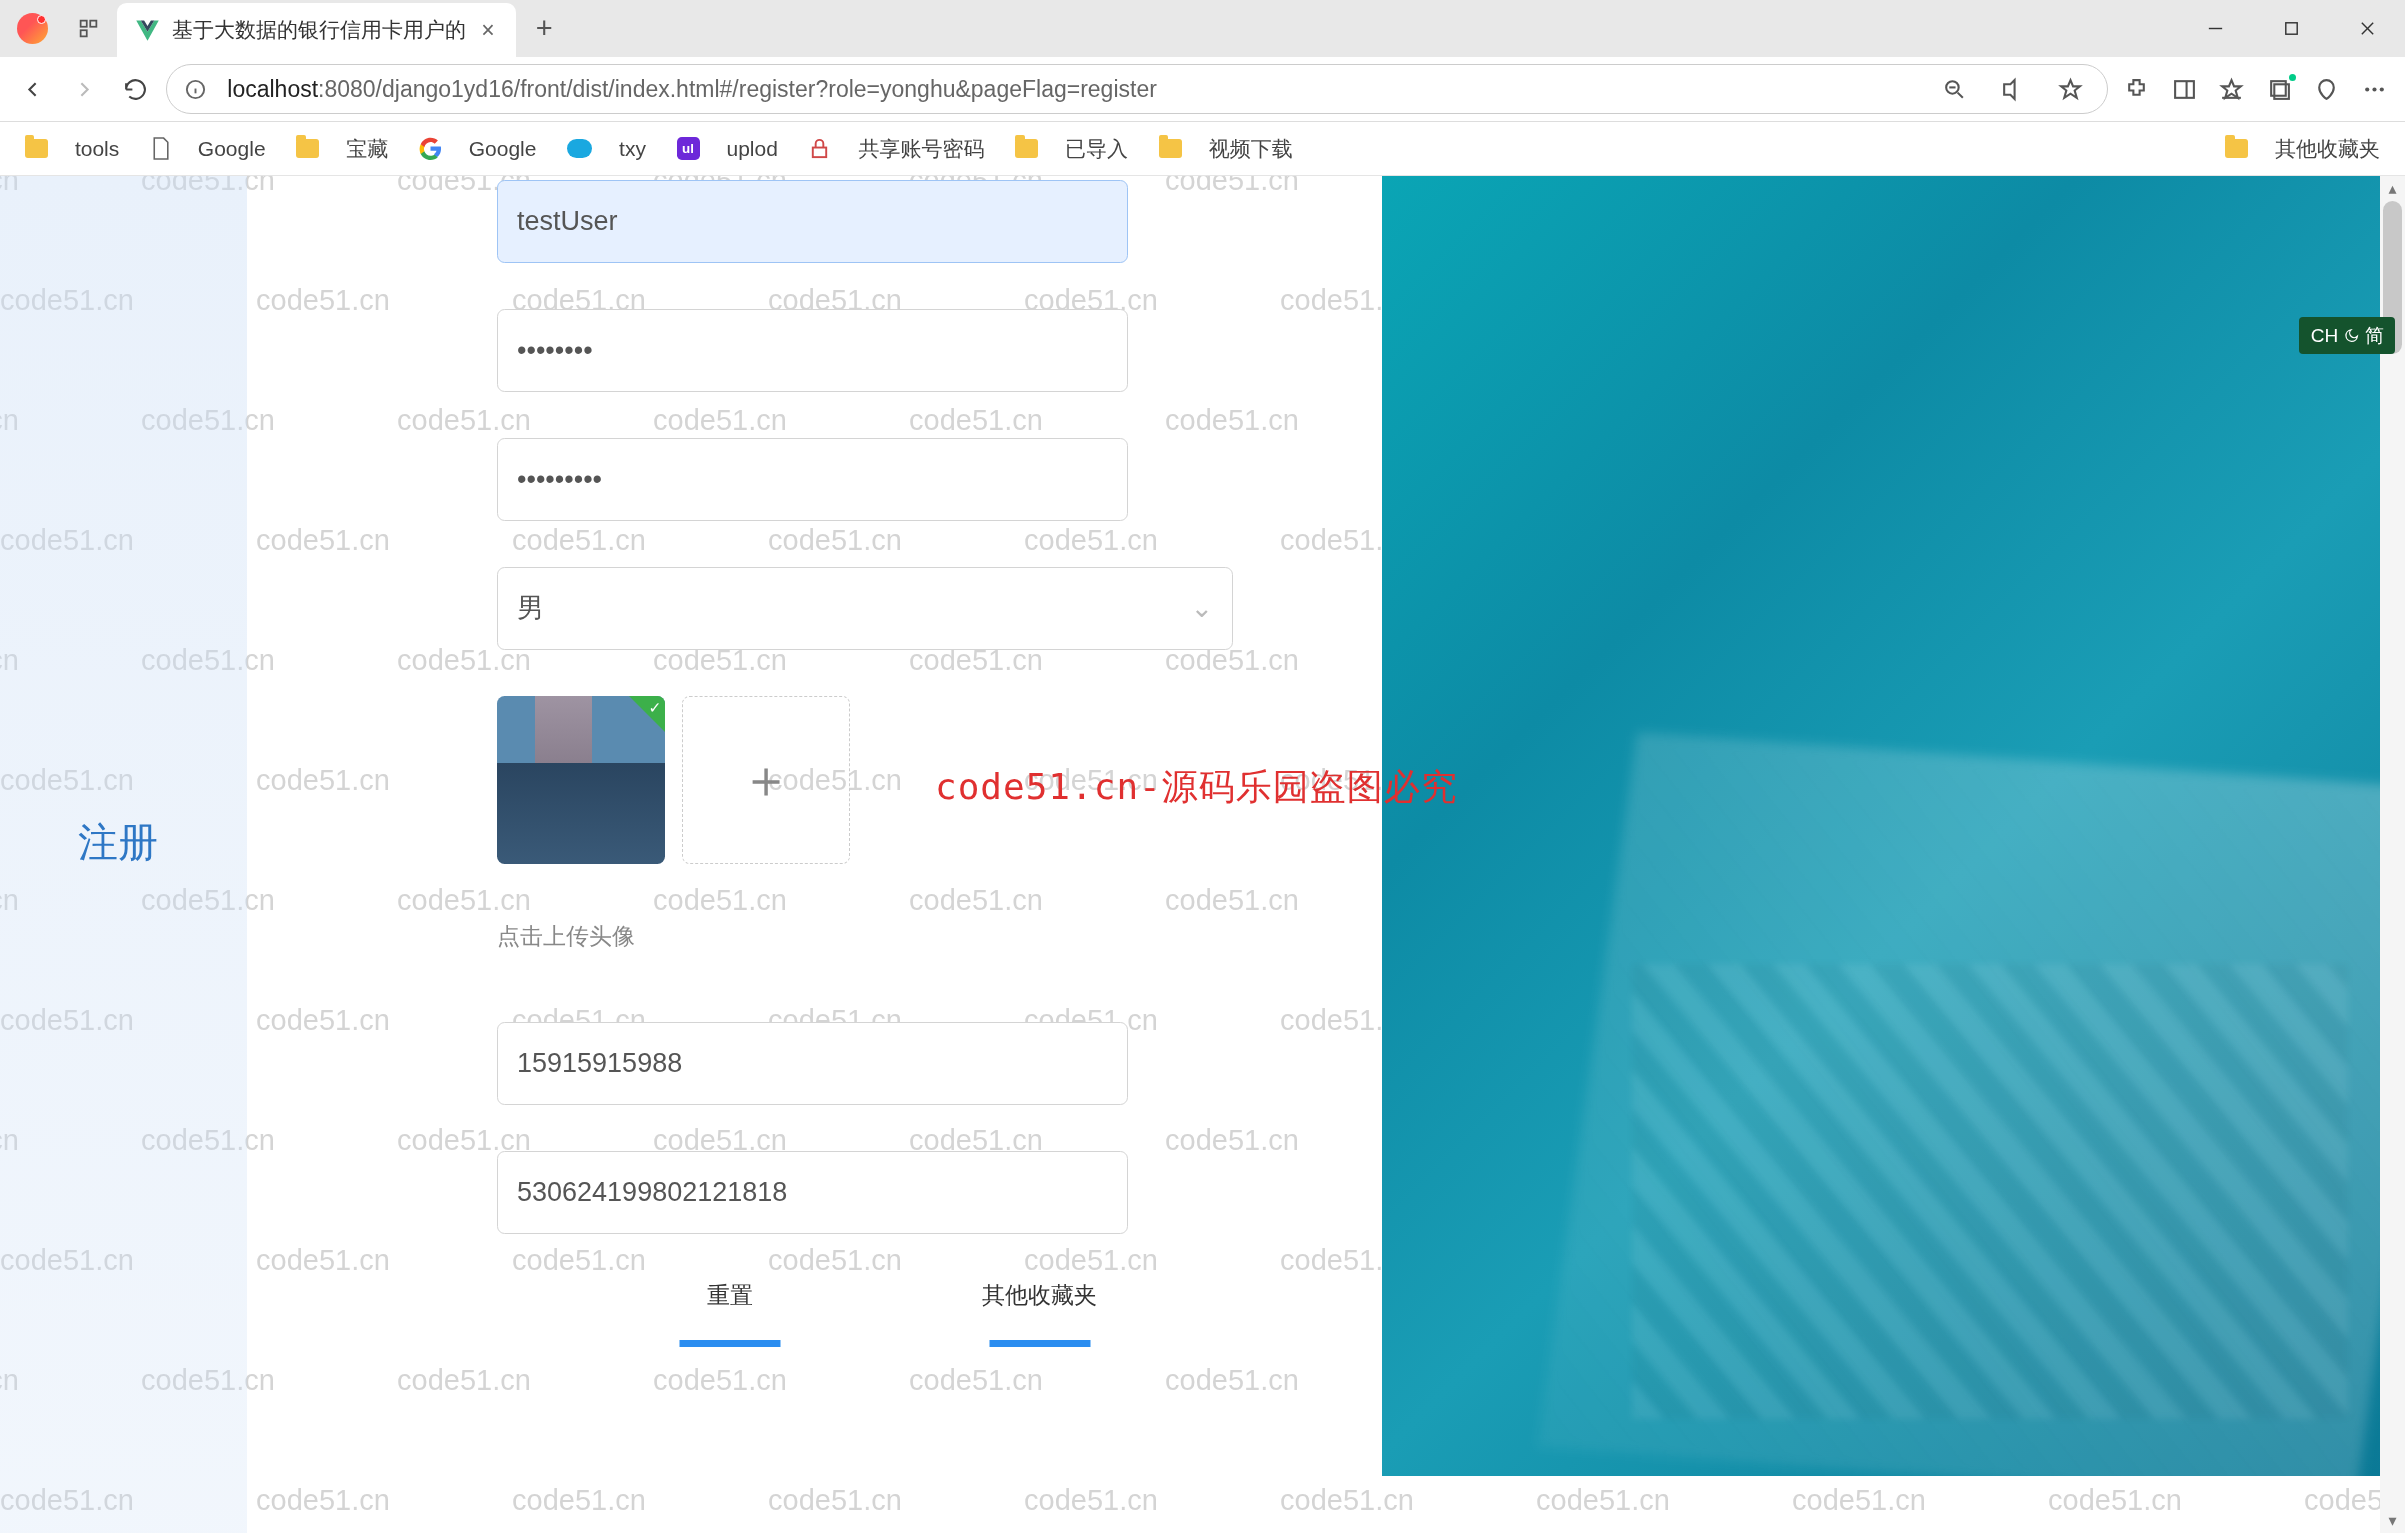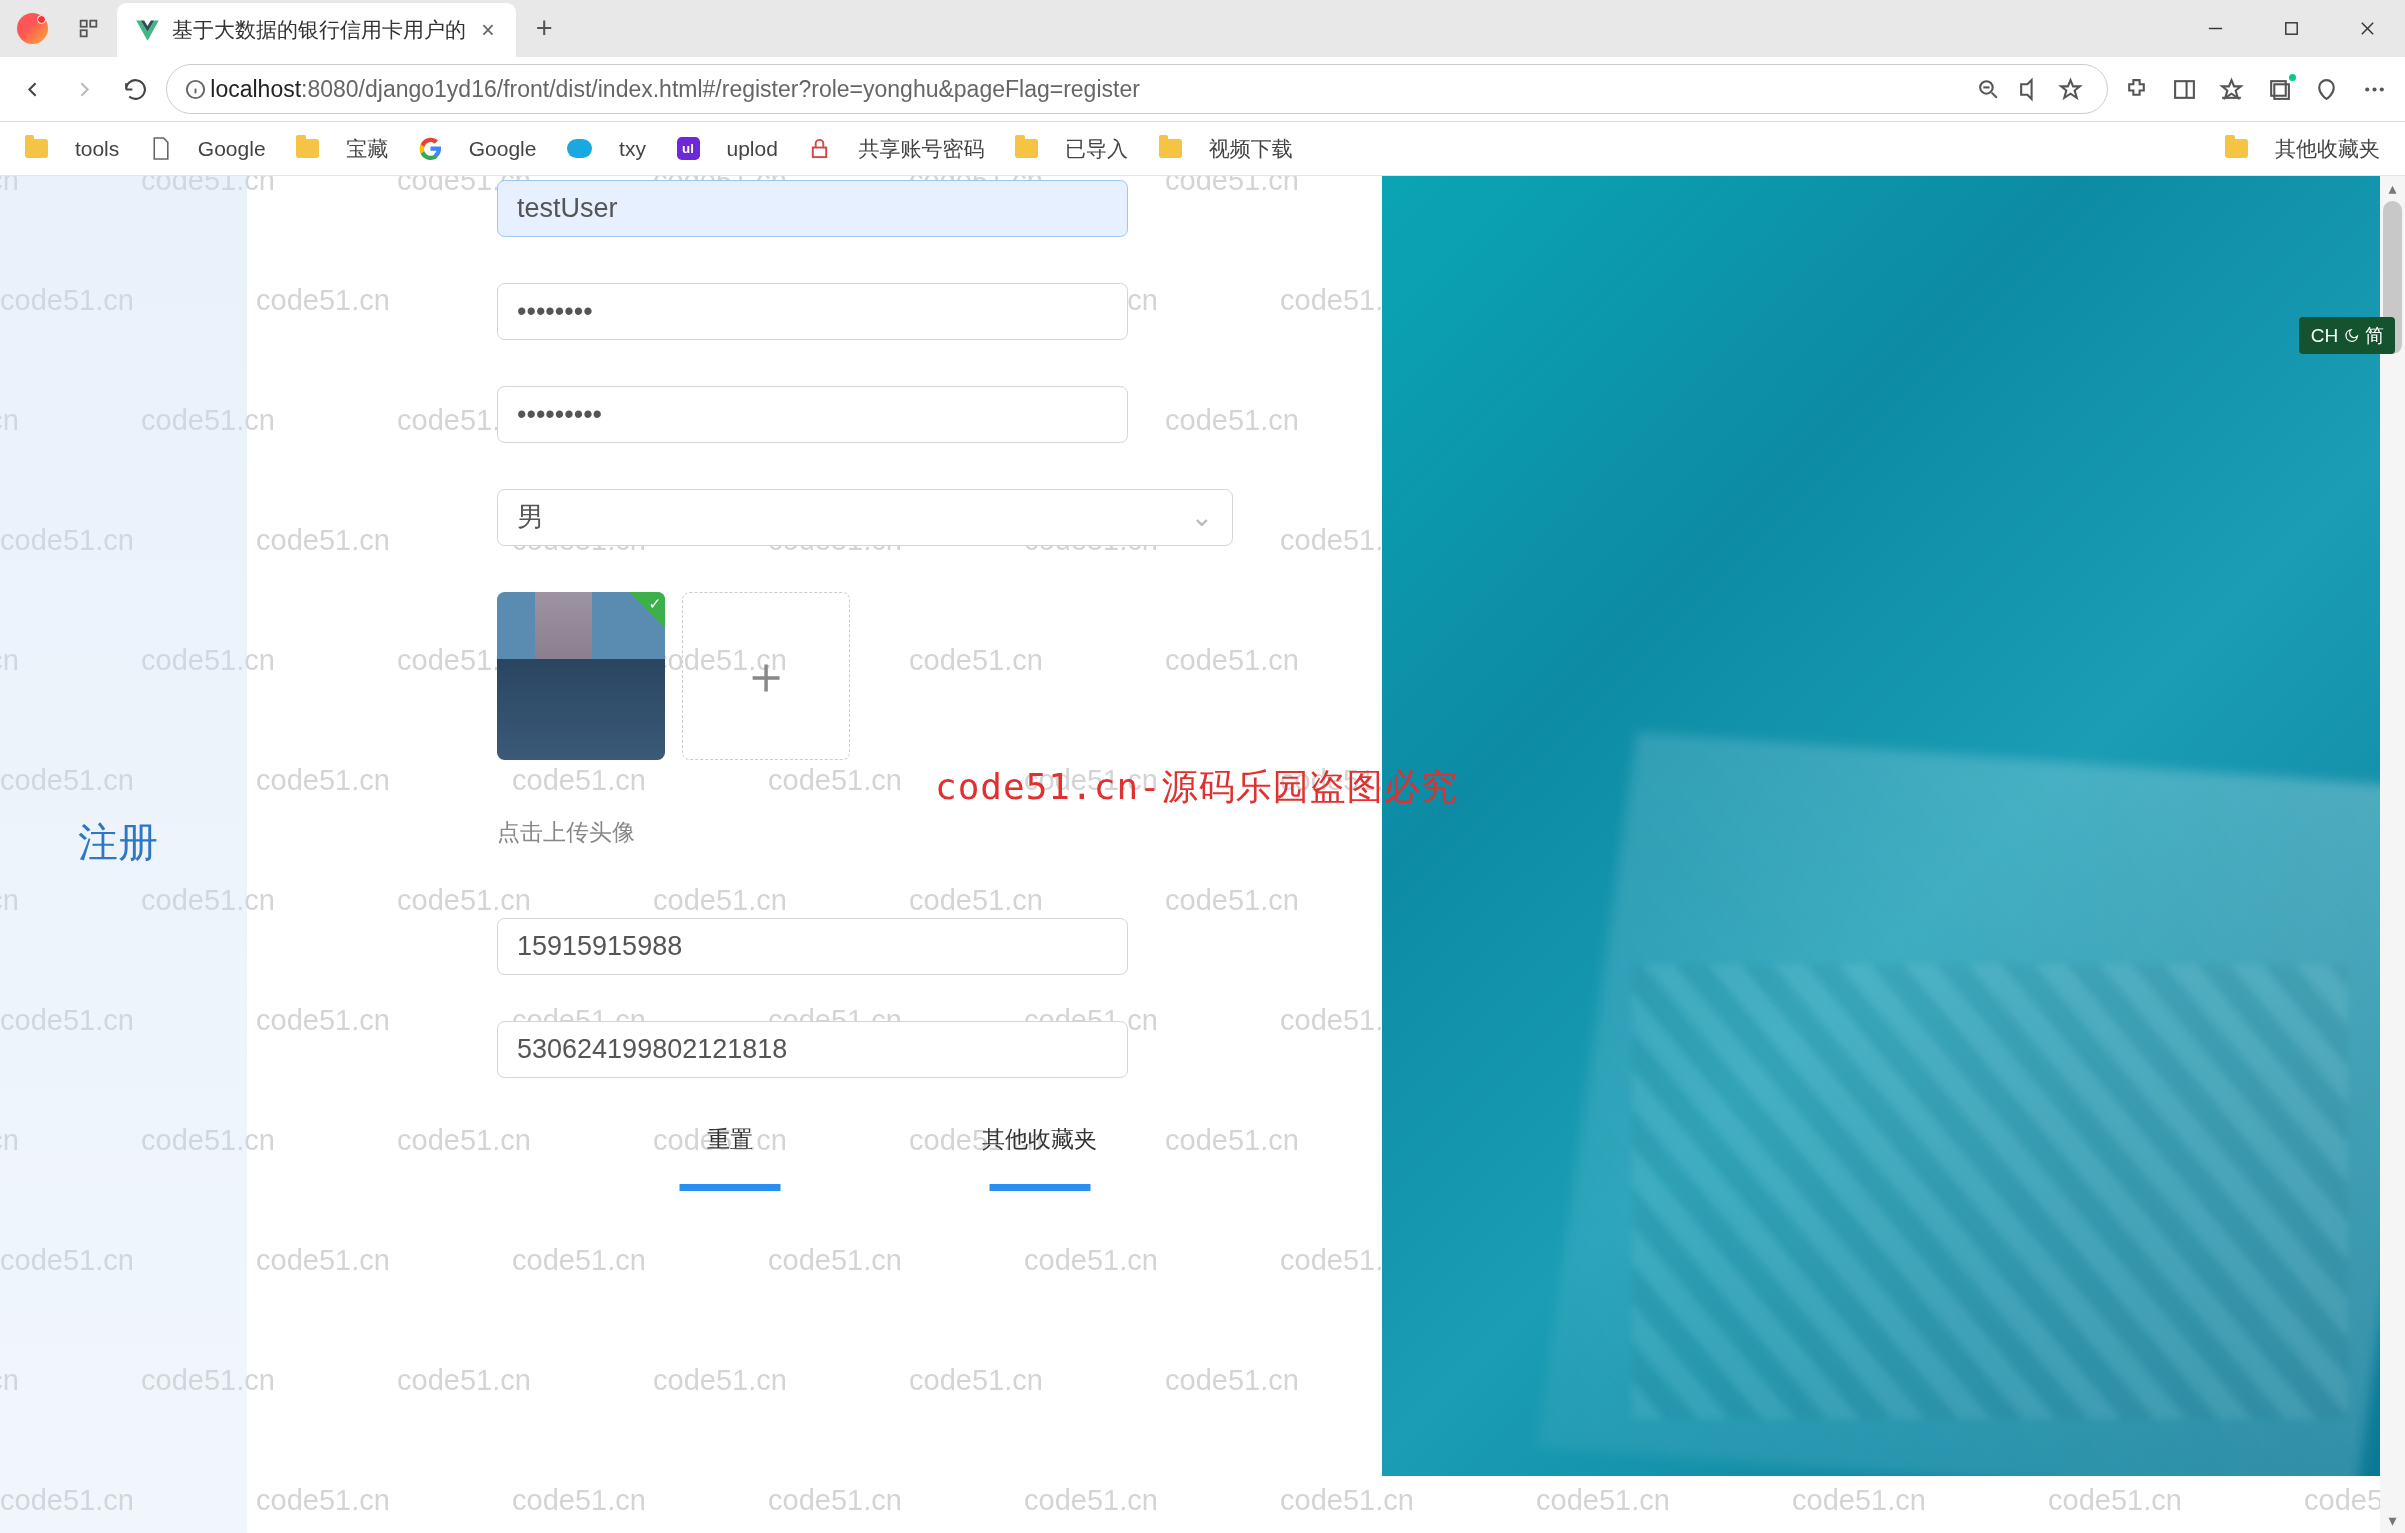--- a/index.html
+++ b/index.html
@@ -24,21 +24,21 @@
 .tab-close { font-size: 23px; color: #666; cursor: pointer; padding: 0 3.8px; }
 .new-tab { width: 42px; height: 42px; display: flex; align-items: center; justify-content: center; color: #555; font-size: 29px; margin-left: 7.6px; cursor: pointer; }
 .win-controls { margin-left: auto; display: flex; }
 .win-btn { width: 76px; height: 48px; display: flex; align-items: center; justify-content: center; color: #333; cursor: pointer; }
 .win-btn svg { width: 19px; height: 19px; }
 
 .addrbar { height: 65px; background: #fff; border-bottom: 1px solid #ddd; display: flex; align-items: center; padding: 0 11.5px; gap: 9.6px; }
 .nav-btn { width: 42px; height: 42px; display: flex; align-items: center; justify-content: center; color: #444; cursor: pointer; border-radius: 5.7px; }
 .nav-btn svg { width: 25px; height: 25px; }
 .nav-btn.disabled { color: #bbb; }
-.url-wrap { flex: 1; height: 50px; background: #fff; border: 1px solid #ccc; border-radius: 25px; display: flex; align-items: center; padding: 0 17px; gap: 3px; }
+.url-wrap { flex: 1; height: 50px; background: #fff; border: 1px solid #ccc; border-radius: 25px; display: flex; align-items: center; padding: 0 17px; gap: 20px; }
 .url-text { font-size: 23px; color: #666; flex:1; }
 .url-text .host { color: #222; }
 .tool-icon { width: 38px; height: 38px; display: flex; align-items: center; justify-content: center; color: #555; cursor: pointer; }
 .tool-icon svg { width: 25px; height: 25px; }
 .tool-icon.shop { position:relative; }
 .tool-icon.shop::after { content:''; position:absolute; top:3.8px; right:1.9px; width:7.6px; height:7.6px; background:#0c8; border-radius:50%; }
 
 .bookbar { height: 54px; background: #fff; border-bottom: 1px solid #e5e5e5; display: flex; align-items: center; padding: 0 13.4px; gap: 7.6px; }
 .bm { display: flex; align-items: center; gap: 27px; padding: 5.7px 11.5px; border-radius: 5.7px; cursor: pointer; font-size: 21px; color: #444; justify-content: space-between; }
 .folder-ico { width: 23px; height: 19px; background: #f5c445; border-radius: 2.9px; position: relative; }
@@ -55,21 +55,21 @@
 .left-heading { font-size: 40px; color: #2e77c5; font-weight: 500; position: absolute; top: 639px; left: 78px; }
 
 .right-image { position: absolute; right: 0; top: 0; width: 1023px; height: 1300px; background: linear-gradient(135deg, #0aa5b5 0%, #0d8ba5 30%, #1a9db5 55%, #0a7895 100%); overflow: hidden; }
 .right-image::before { content:''; position:absolute; bottom:0; right:0; width:80%; height:55%; background: linear-gradient(45deg, rgba(255,255,255,0.05), rgba(255,255,255,0.25)); filter: blur(5.7px); transform: skew(-8deg,4deg); }
 .right-image::after { content:''; position:absolute; bottom:57px; right:57px; width:70%; height:35%; background: repeating-linear-gradient(50deg, rgba(255,255,255,0.12) 0 25px, rgba(0,0,0,0.06) 25px 50px); filter: blur(3.8px); opacity:.6; }
 
 .ime-badge { position: absolute; right: 9.6px; top: 141px; background: #14532d; color: #fff; font-size: 19px; padding: 5.7px 11.5px; border-radius: 4px; z-index: 5; display:flex; align-items:center; gap:5.7px; }
 .ime-badge svg { width:15.3px; height:15.3px; }
 
 .form-area { position: absolute; left: 497px; top: 0; width: 746px; padding-top: 3.8px; }
-.fld { width: 631px; height: 57px; border: 1px solid #d4d4d4; border-radius: 7.6px; padding: 14px 19px; font-size: 27px; color: #555; background: #fff; display: flex; align-items: center; margin-bottom: 46px; }
+.fld { width: 631px; height: 83px; border: 1px solid #d4d4d4; border-radius: 7.6px; padding: 14px 19px; font-size: 27px; color: #555; background: #fff; display: flex; align-items: center; margin-bottom: 46px; }
 .fld.autofill { background: #e6f0ff; border-color: #9ec4f5; }
 .fld input { border: none; outline: none; background: transparent; font-size: 27px; color: #555; width: 100%; font-family: inherit; }
 .fld.select { justify-content: space-between; }
 .fld.select .chev { color: #bbb; }
 
 .upload-row { display: flex; gap: 17px; margin-bottom: 57px; }
 .thumb { width: 168px; height: 168px; border-radius: 7.6px; position: relative; overflow: hidden; background: linear-gradient(180deg,#5a8bb0 40%,#2a4560 40%,#3a5a78 100%); }
 .thumb::before { content:''; position:absolute; top:0; left:38px; width:57px; height:67px; background:linear-gradient(#c99,#a77); opacity:.6; }
 .thumb .corner { position:absolute; top:0; right:0; width:0; height:0; border-left:36px solid transparent; border-top:36px solid #3cb04a; }
 .thumb .corner::after { content:'✓'; position:absolute; top:-32.5px; right:3.8px; color:#fff; font-size:15.3px; }

